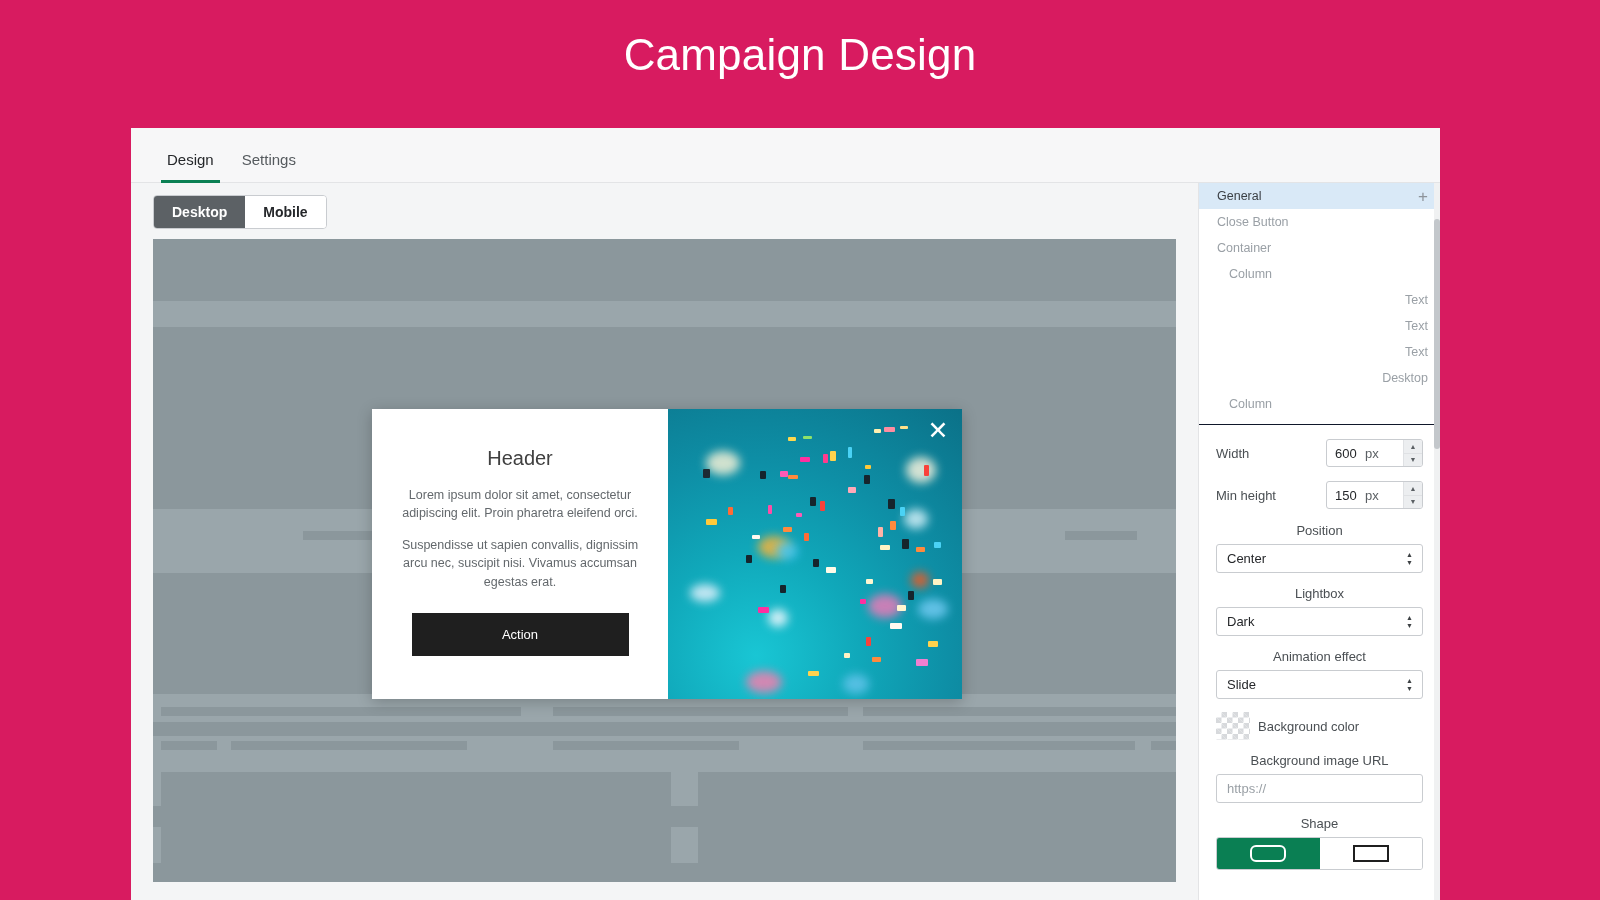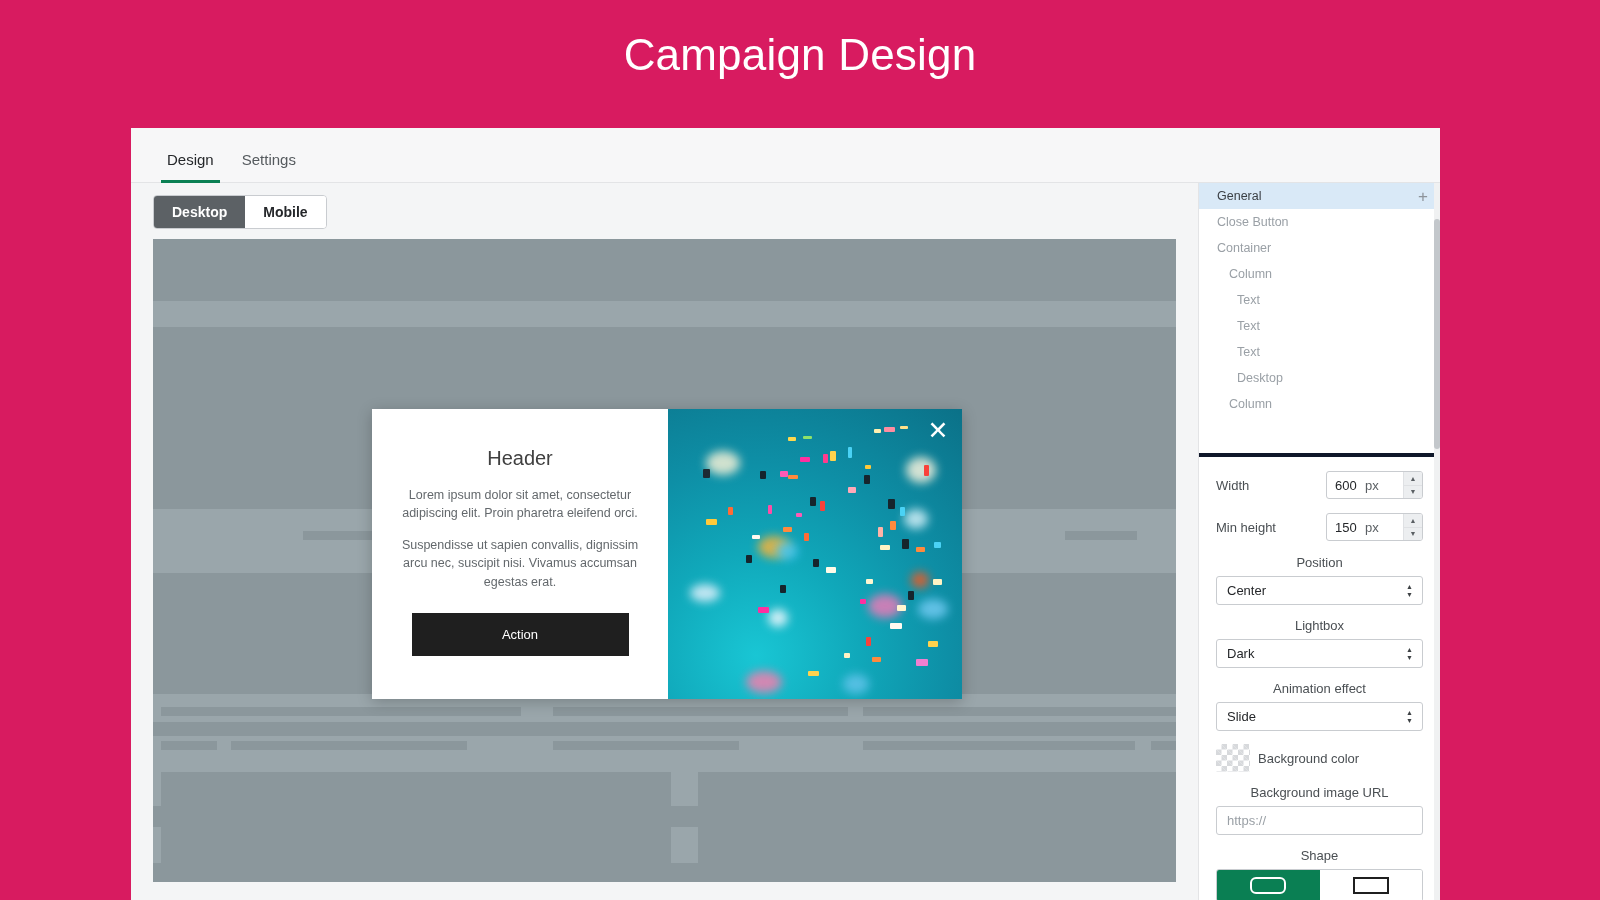--- a/index.html
+++ b/index.html
@@ -128,31 +128,31 @@
   .confetti { position: absolute; border-radius: 1px; }
   .blob { position: absolute; border-radius: 50%; filter: blur(5px); opacity: .85; }
 
   
   .panel {
     width: 242px; min-width: 242px;
     background: #fff; border-left: 1px solid #e3e4e6;
     display: flex; flex-direction: column;
     position: relative;
   }
-  .tree { height: 274px; overflow: hidden; position: relative; border-bottom: 4px solid #0f172a; }
+  .tree { height: 242px; overflow: hidden; position: relative; border-bottom: 1px solid #0f172a; }
   .tree-row {
     display: flex; align-items: center; justify-content: space-between;
     height: 26px; padding: 0 12px 0 18px;
     font-size: 12.5px; color: #9aa0a6; cursor: pointer;
   }
   .tree-row.selected { background: #d9e9f7; color: #3b4045; }
   .plus { color: #8d939a; font-size: 17px; line-height: 1; }
   .d1 { padding-left: 18px; }
   .d2 { padding-left: 30px; }
-  .d3 { padding-left: 38px; }
+  .d3 { padding-left: 38px; justify-content: flex-end; }
 
   .props { flex: 1; padding: 14px 17px 0 17px; overflow: hidden; }
   .prop-row { display: flex; align-items: center; margin-bottom: 14px; }
   .prop-label { font-size: 13px; color: #4a4f53; flex: 1; }
   .num-field {
     display: flex; align-items: stretch;
     border: 1px solid #c9ccd0; border-radius: 3px;
     width: 97px; height: 28px; overflow: hidden; background: #fff;
   }
   .num-val { width: 38px; font-size: 13px; color: #25272a; display: flex; align-items: center; padding-left: 8px; }

